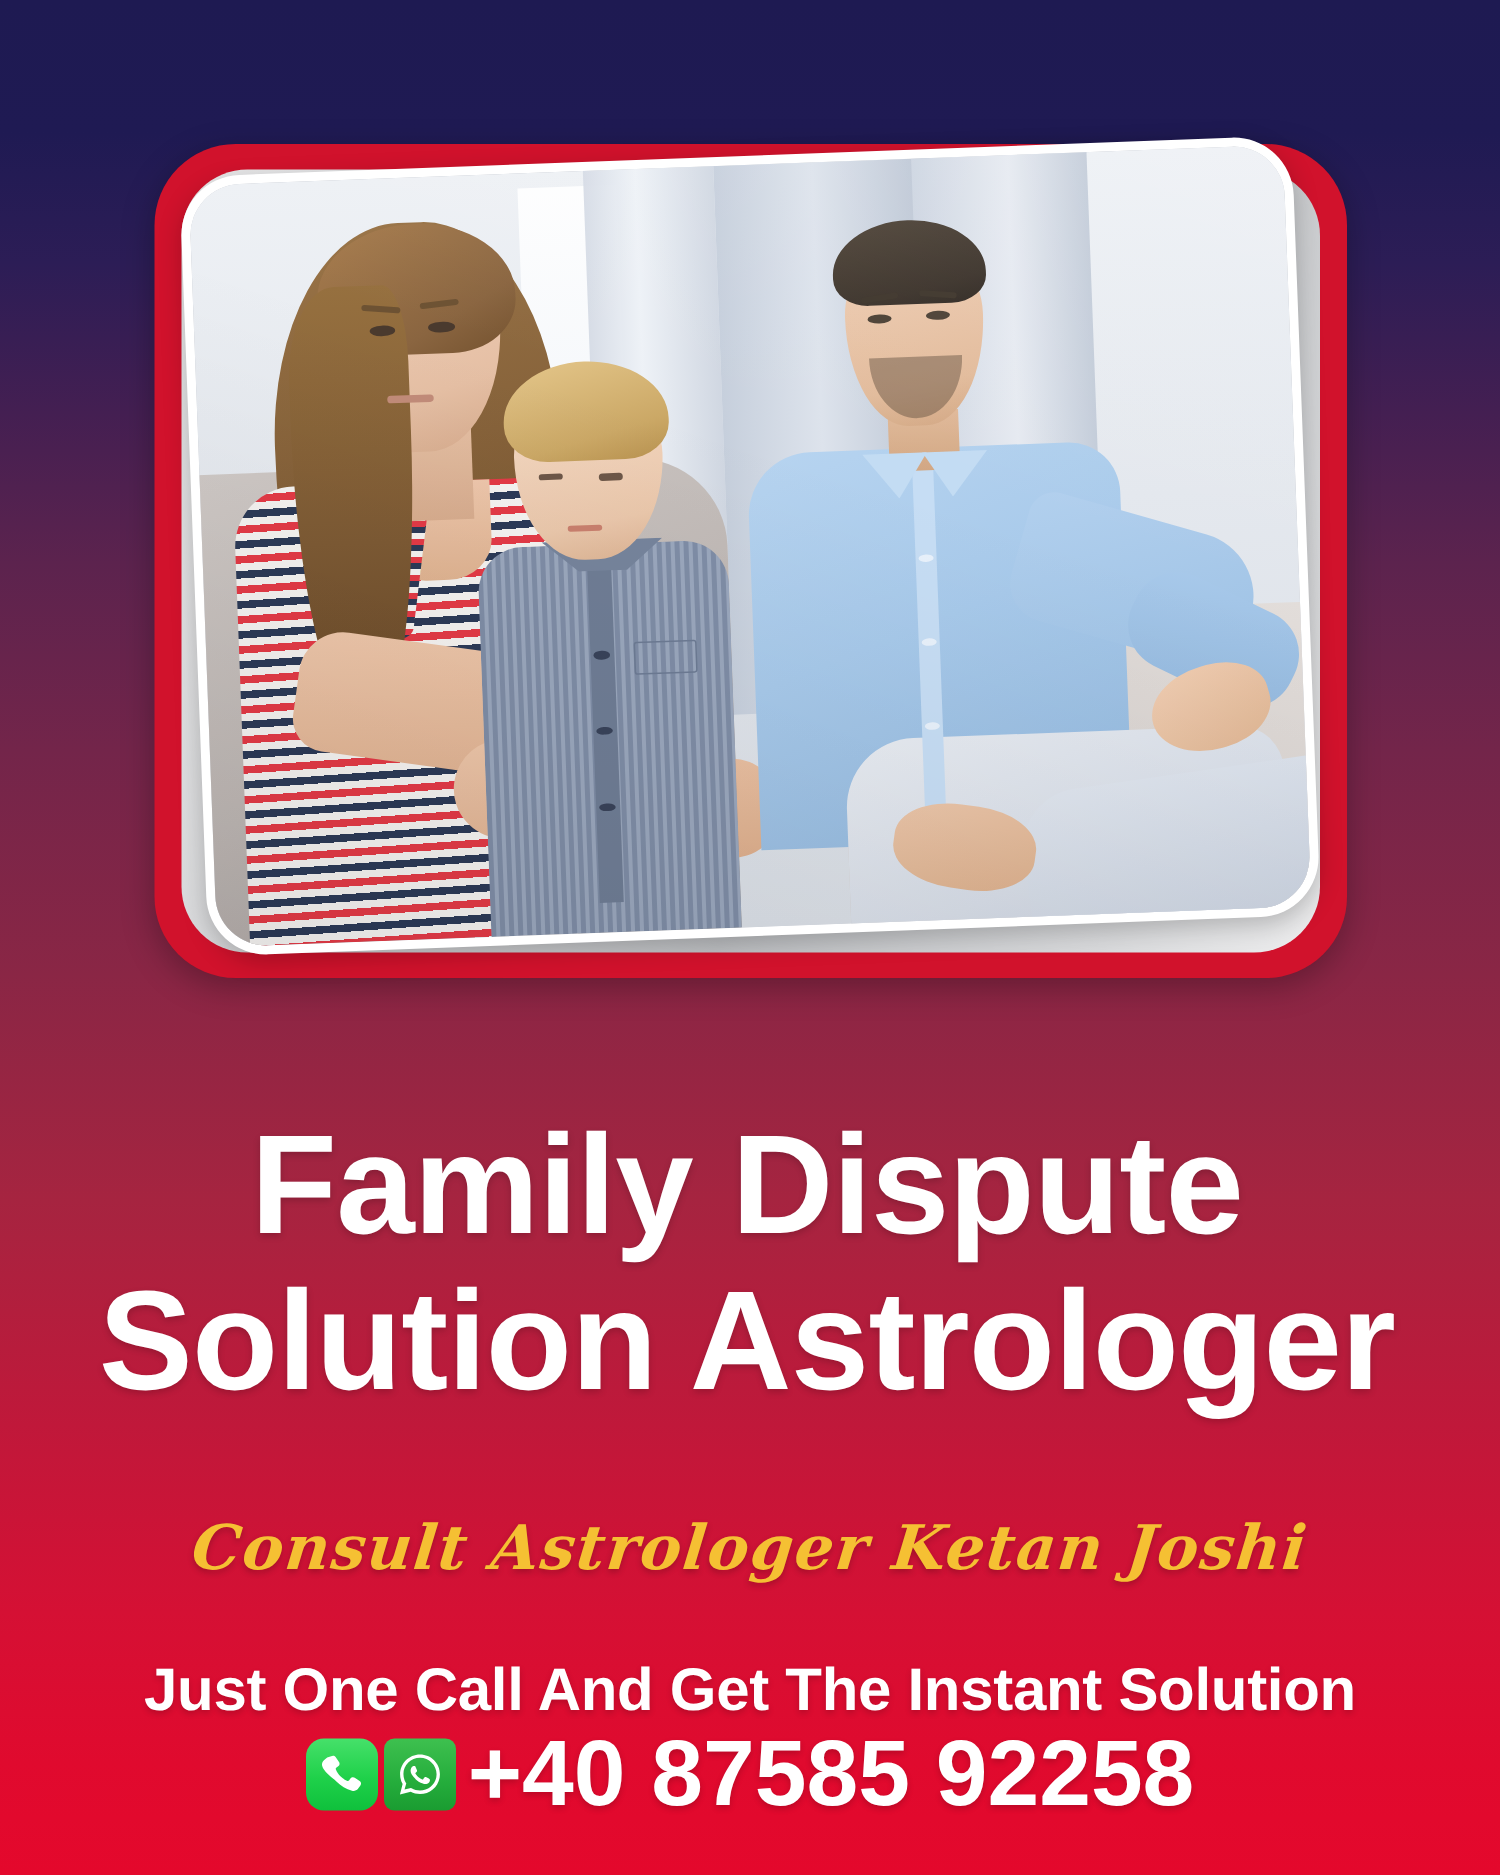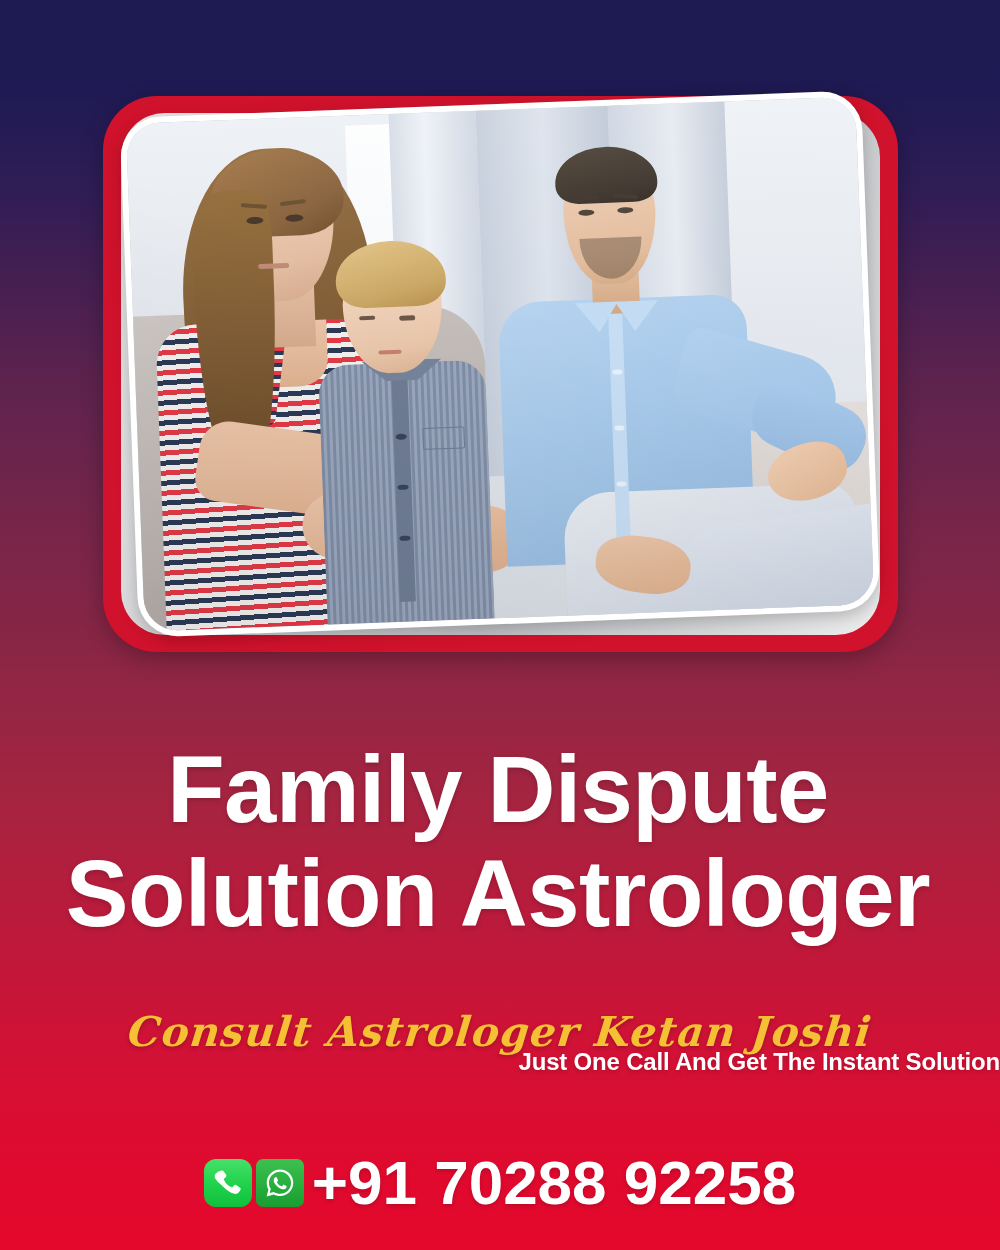--- a/index.html
+++ b/index.html
@@ -361,25 +361,25 @@
     font-style: italic;
     font-weight: 700;
     font-size: 41px;
     letter-spacing: 1px;
     transform: skewX(-6deg);
     text-shadow: 0 2px 4px rgba(0,0,0,0.22);
   }
   #tagline {
     position: absolute;
     left: 0; right: 0;
-    top: 1048px;
-    text-align: right;
+    top: 1105px;
+    text-align: center;
     color: #ffffff;
     font-weight: 700;
-    font-size: 24px;
+    font-size: 40px;
     letter-spacing: -0.2px;
     text-shadow: 0 2px 4px rgba(0,0,0,0.18);
   }
 
   
   #contact-row {
     position: absolute;
     left: 0; right: 0;
     top: 1152px;
     display: flex;
@@ -508,16 +508,16 @@
       </svg>
     </div>
 
     <div class="icon-box" id="whatsapp-icon-box">
       <svg width="34" height="34" viewBox="0 0 32 32" aria-hidden="true">
         <path fill="#ffffff" d="M16 3.4C9.1 3.4 3.5 9 3.5 15.9c0 2.2.6 4.3 1.6 6.1L3.4 28.6l6.8-1.7c1.7.9 3.7 1.4 5.8 1.4 6.9 0 12.5-5.6 12.5-12.5S22.9 3.4 16 3.4zm0 22.6c-1.9 0-3.7-.5-5.3-1.4l-.4-.2-4 1 1.1-3.9-.3-.4c-1-1.6-1.5-3.5-1.5-5.4C5.6 10.2 10.3 5.5 16 5.5s10.4 4.7 10.4 10.4S21.7 26 16 26z"></path>
         <path fill="#ffffff" d="M21.7 18.6c-.3-.2-1.8-.9-2.1-1s-.5-.2-.7.2c-.2.3-.8 1-.9 1.2-.2.2-.3.2-.6.1-.3-.2-1.3-.5-2.5-1.5-.9-.8-1.5-1.8-1.7-2.1-.2-.3 0-.5.1-.6l.5-.5c.1-.2.2-.3.3-.5s0-.4 0-.5-.7-1.6-.9-2.2c-.2-.6-.5-.5-.7-.5h-.6c-.2 0-.5.1-.8.4-.3.3-1 1-1 2.5s1.1 2.9 1.2 3.1c.2.2 2.1 3.2 5.1 4.5.7.3 1.3.5 1.7.6.7.2 1.4.2 1.9.1.6-.1 1.8-.7 2-1.4.3-.7.3-1.3.2-1.4-.1-.2-.3-.3-.5-.5z"></path>
       </svg>
     </div>
 
-    <div id="phone-number">+91 70288 92258</div>
+    <div id="phone-number">+40 87585 92258</div>
   </div>
 
 </div>
 
 </body></html>

